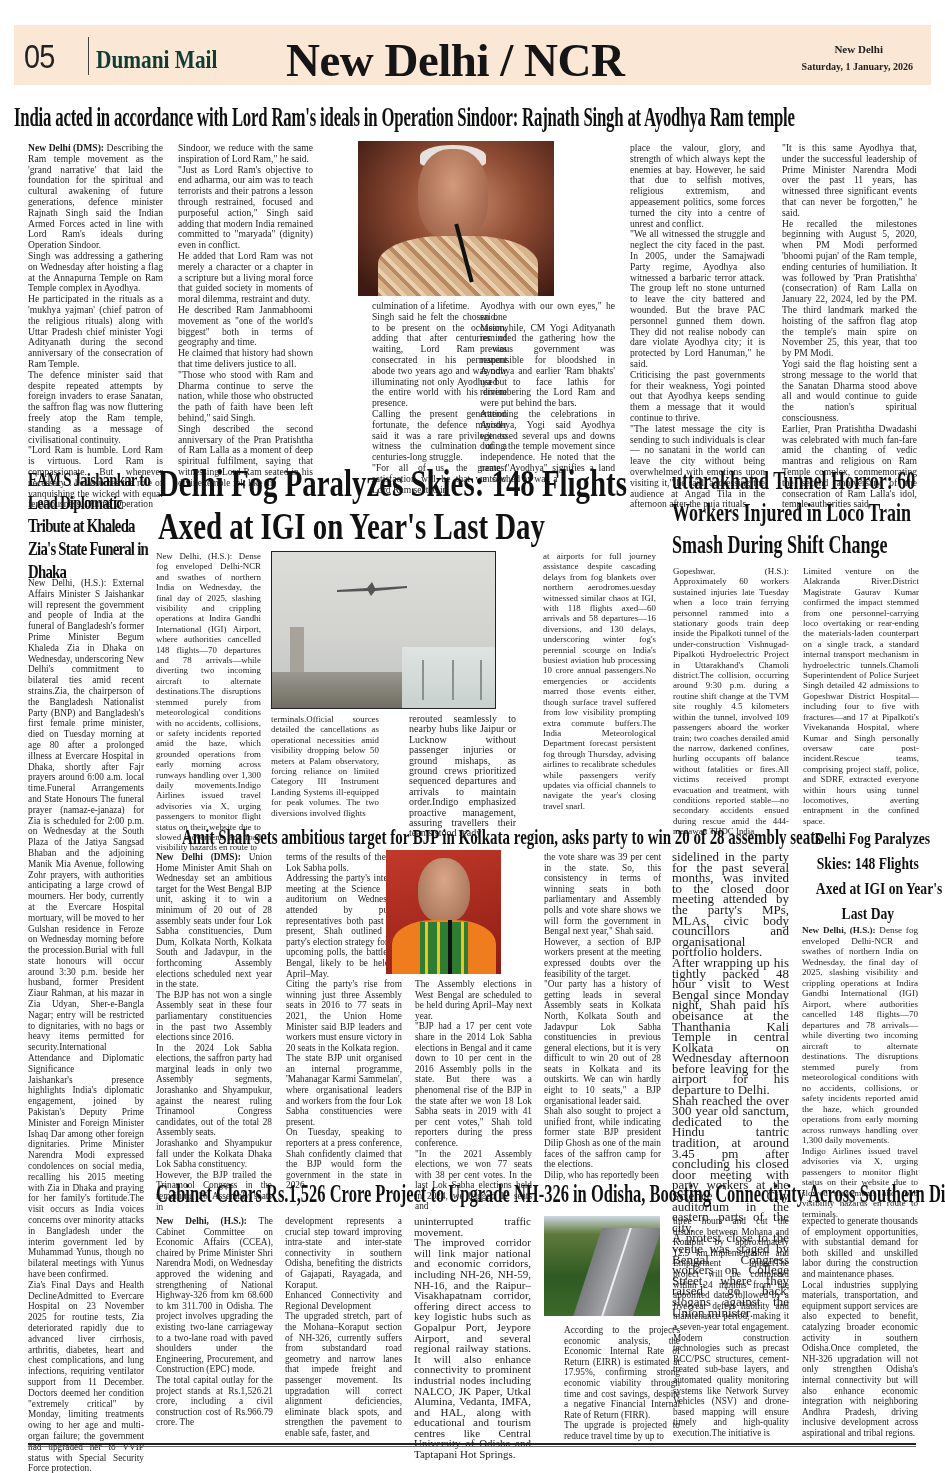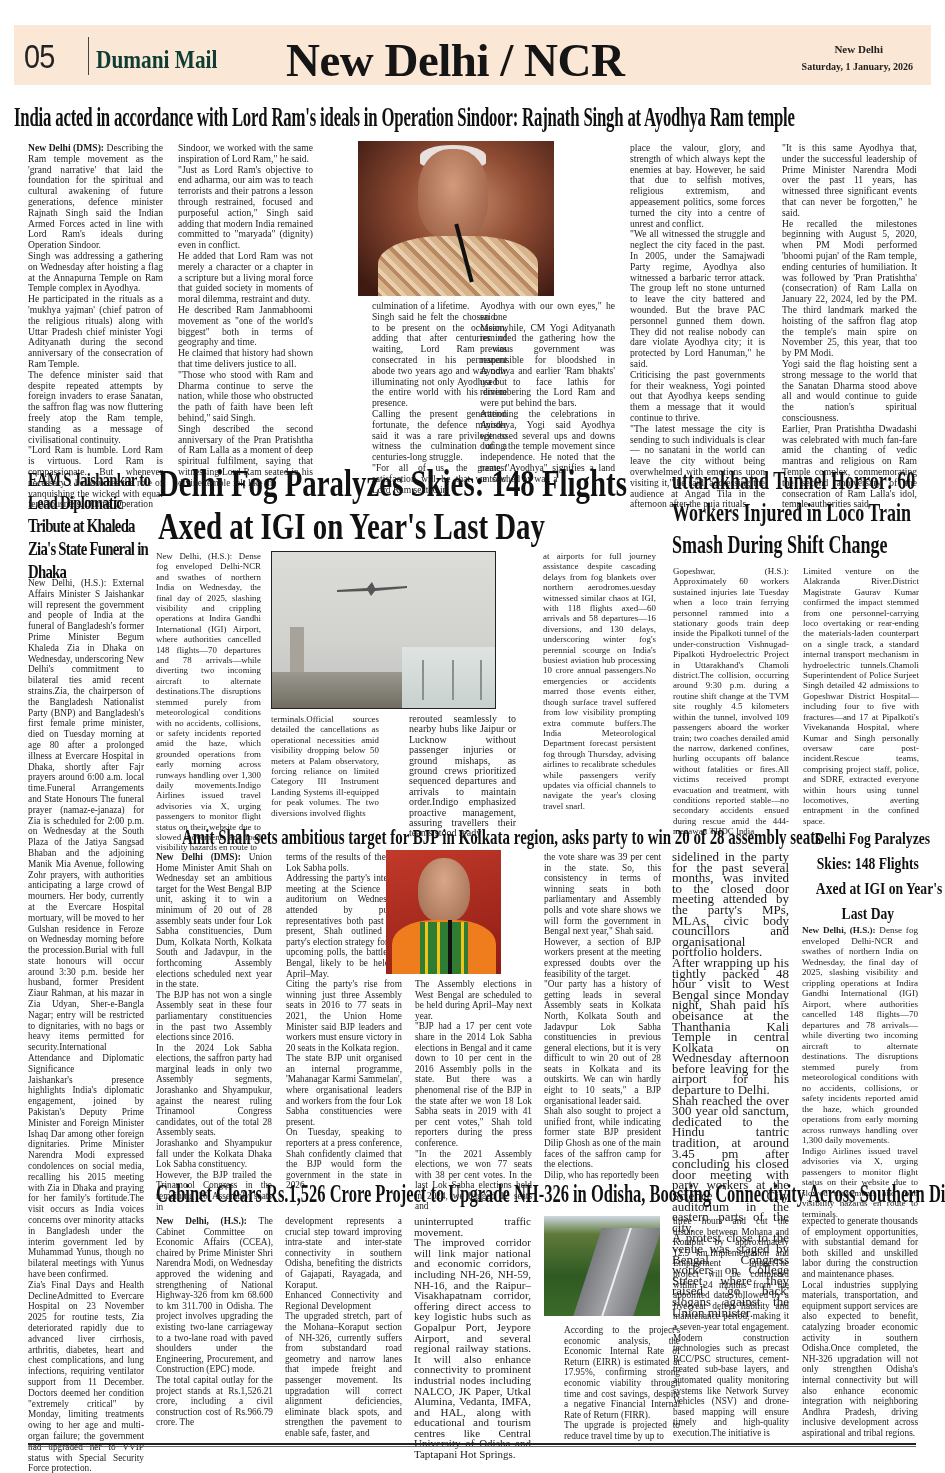--- a/index.html
+++ b/index.html
@@ -71,21 +71,21 @@
 <section>
   <h1 class="headline h1">India acted in accordance with Lord Ram's ideals in Operation Sindoor: Rajnath Singh at Ayodhya Ram temple</h1>
   <div class="col" style="left:28px;top:143px;width:135px;">
       <p><b>New Delhi (DMS):</b><span> Describing the Ram temple movement as the 'grand narrative' that laid the foundation for the spiritual and cultural awakening of future generations, defence minister Rajnath Singh said the Indian Armed Forces acted in line with Lord Ram's ideals during Operation Sindoor.</span></p>
       <p><span>Singh was addressing a gathering on Wednesday after hoisting a flag at the Annapurna Temple on Ram Temple complex in Ayodhya.</span></p>
       <p><span>He participated in the rituals as a 'mukhya yajman' (chief patron of the religious rituals) along with Uttar Pradesh chief minister Yogi Adityanath during the second anniversary of the consecration of Ram Temple.</span></p>
       <p><span>The defence minister said that despite repeated attempts by foreign invaders to erase Sanatan, the saffron flag was now fluttering freely atop the Ram temple, standing as a message of civilisational continuity.</span></p>
       <p><span>"Lord Ram is humble. Lord Ram is virtuous. Lord Ram is compassionate. But whenever necessary... he assumes the role of vanquishing the wicked with equal ferociousness. During Operation</span></p>
     </div>
   <div class="col" style="left:178px;top:143px;width:135px;">
-      <p><span>Sindoor, we worked with the same inspiration of Lord Ram," he said.</span></p>
+      <p><span>Sindoor, we reduce with the same inspiration of Lord Ram," he said.</span></p>
       <p><span>"Just as Lord Ram's objective to end adharma, our aim was to teach terrorists and their patrons a lesson through restrained, focused and purposeful action," Singh said adding that modern India remained committed to "maryada" (dignity) even in conflict.</span></p>
       <p><span>He added that Lord Ram was not merely a character or a chapter in a scripture but a living moral force that guided society in moments of moral dilemma, restraint and duty.</span></p>
       <p><span>He described Ram Janmabhoomi movement as "one of the world's biggest" both in terms of geography and time.</span></p>
       <p><span>He claimed that history had shown that time delivers justice to all.</span></p>
       <p><span>"Those who stood with Ram and Dharma continue to serve the nation, while those who obstructed the path of faith have been left behind," said Singh.</span></p>
       <p><span>Singh described the second anniversary of the Pran Pratishtha of Ram Lalla as a moment of deep spiritual fulfilment, saying that witnessing Lord Ram seated in his divine temple felt like the</span></p>
     </div>
   <div class="photo photo-rajnath">
     <div class="rj-hair"></div>
       <div class="rj-head"></div>

